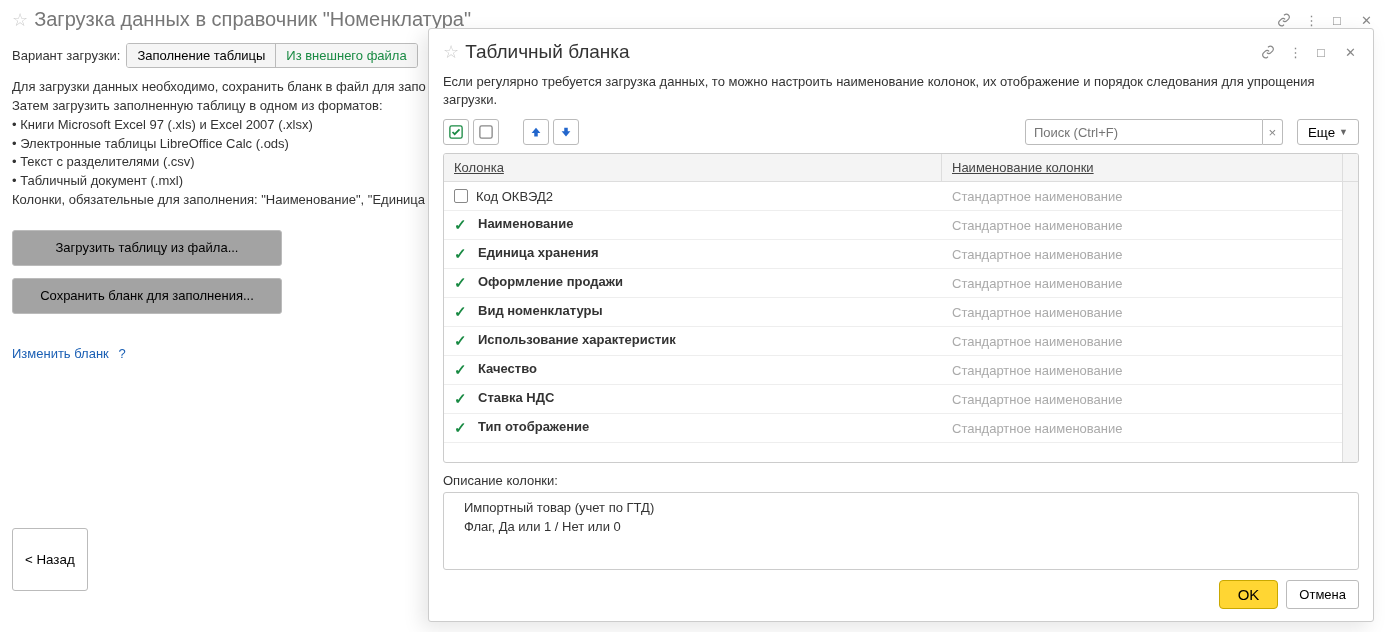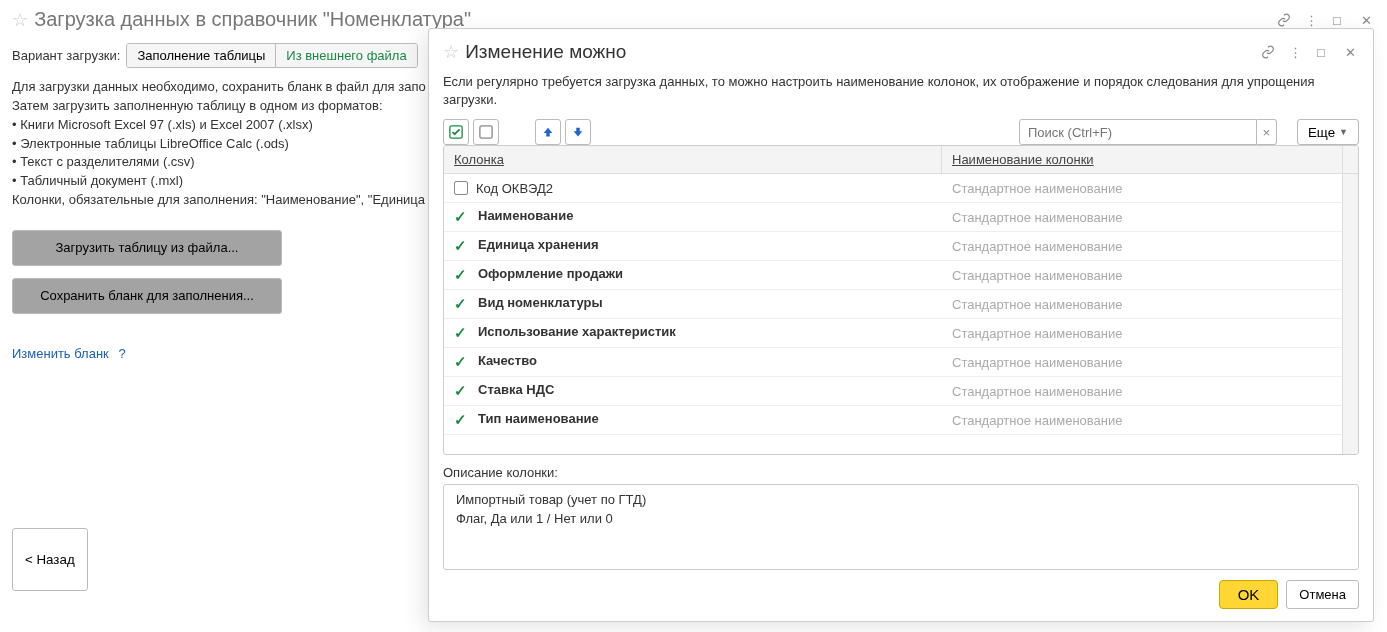--- a/index.html
+++ b/index.html
@@ -22,21 +22,21 @@
 .qmark { color: #1a5fb4; margin-left: 6px; }
 .back-btn { position: absolute; left: 12px; top: 528px; padding: 23px 12px; border: 1px solid #bbb; background: #fff; border-radius: 3px; cursor: pointer; }
 .star-icon { color: #ccc; font-size: 18px; }
 
 
 .modal { position: absolute; left: 428px; top: 28px; width: 946px; height: 594px; background: #fff; border: 1px solid #ccc; box-shadow: -6px 6px 20px rgba(0,0,0,0.1); border-radius: 3px; padding: 12px 14px; display: flex; flex-direction: column; }
 .modal-header { display: flex; align-items: center; }
 .modal-title { font-size: 19px; color: #333; margin-left: 6px; }
 .modal-header-icons { margin-left: auto; display: flex; gap: 14px; color: #888; align-items: center; }
 .modal-desc { margin: 10px 0 10px 0; font-size: 13px; line-height: 1.4; }
-.toolbar { display: flex; align-items: center; gap: 12px; margin-bottom: 0; }
+.toolbar { display: flex; align-items: center; gap: 6px; margin-bottom: 8px; }
 .tb-group { display: flex; gap: 4px; }
 .tb-btn { width: 26px; height: 26px; border: 1px solid #bbb; border-radius: 3px; background: #fff; cursor: pointer; display: flex; align-items: center; justify-content: center; }
 .tb-spacer { flex: 1; }
 .search-box { display: flex; }
 .search-input { width: 238px; height: 26px; border: 1px solid #bbb; border-radius: 3px 0 0 3px; padding: 0 8px; font-size: 13px; color: #888; }
 .search-x { width: 20px; height: 26px; border: 1px solid #bbb; border-left: none; border-radius: 0 3px 3px 0; background: #fff; cursor: pointer; color: #888; }
 .more-btn { height: 26px; padding: 0 10px; border: 1px solid #bbb; border-radius: 3px; background: #fff; cursor: pointer; margin-left: 8px; display: flex; align-items: center; gap: 4px; }
 
 .table-wrap { border: 1px solid #ccc; border-radius: 3px; overflow: hidden; display: flex; flex-direction: column; flex: 0 0 310px; }
 .thead { display: flex; background: #f4f4f4; border-bottom: 1px solid #ddd; }
@@ -49,21 +49,21 @@
 .td2 { flex: 1; padding-left: 10px; color: #aaa; }
 .check { color: #198a43; font-size: 15px; font-weight: bold; width: 16px; }
 .checkbox-empty { width: 14px; height: 14px; border: 1px solid #888; border-radius: 2px; }
 .row-title { font-weight: bold; }
 .row-title.normal { font-weight: normal; }
 .scrollbar-v { width: 16px; background: #f4f4f4; border-left: 1px solid #ddd; }
 .tbody-wrap { display: flex; flex: 1; }
 .tbody-inner { flex: 1; }
 
 .desc-label { margin-top: 10px; font-size: 13px; }
-.desc-box { margin-top: 4px; border: 1px solid #ccc; border-radius: 3px; height: 106px; padding: 6px 12px; line-height: 1.4; }
+.desc-box { margin-top: 4px; border: 1px solid #ccc; border-radius: 3px; height: 106px; padding: 6px 20px; line-height: 1.4; }
 .modal-footer { margin-top: 10px; display: flex; justify-content: flex-end; gap: 8px; }
 .ok-btn { padding: 5px 18px; border: 1px solid #c9a800; background: #ffd633; border-radius: 4px; cursor: pointer; font-size: 15px; }
 .cancel-btn { padding: 5px 12px; border: 1px solid #bbb; background: #fff; border-radius: 3px; cursor: pointer; font-size: 13px; }
 
 .icon-sm { width: 14px; height: 14px; cursor: pointer; }
 .arrow-up { color: #2266cc; }
 .arrow-down { color: #2266cc; }
 .dropdown-caret { font-size: 9px; color: #666; }
 </style>
 </head>
@@ -112,21 +112,21 @@
       <span class="qmark">?</span>
     </div>
   </div>
 
   <button class="back-btn">&lt; Назад</button>
 </div>
 
 <div class="modal">
   <div class="modal-header">
     <span class="star-icon">☆</span>
-    <span class="modal-title">Изменение можно</span>
+    <span class="modal-title">Табличный бланка</span>
     <div class="modal-header-icons">
       <span class="icon-sm">
         <svg viewBox="0 0 24 24" fill="none" stroke="#888" stroke-width="2">
             <path d="M10 13a5 5 0 0 0 7 0l3-3a5 5 0 0 0-7-7l-1 1"></path>
             <path d="M14 11a5 5 0 0 0-7 0l-3 3a5 5 0 0 0 7 7l1-1"></path>
           </svg>
       </span>
       <span class="icon-sm">⋮</span>
       <span class="icon-sm">□</span>
       <span class="icon-sm">✕</span>
@@ -233,21 +233,21 @@
           <div class="trow">
             <div class="td1">
               <span class="check">✓</span>
               <span class="row-title">Ставка НДС</span>
             </div>
             <div class="td2">Стандартное наименование</div>
           </div>
           <div class="trow">
             <div class="td1">
               <span class="check">✓</span>
-              <span class="row-title">Тип наименование</span>
+              <span class="row-title">Тип отображение</span>
             </div>
             <div class="td2">Стандартное наименование</div>
           </div>
         </div>
       <div class="scrollbar-v"></div>
     </div>
   </div>
 
   <div class="desc-label">Описание колонки:</div>
   <div class="desc-box">

